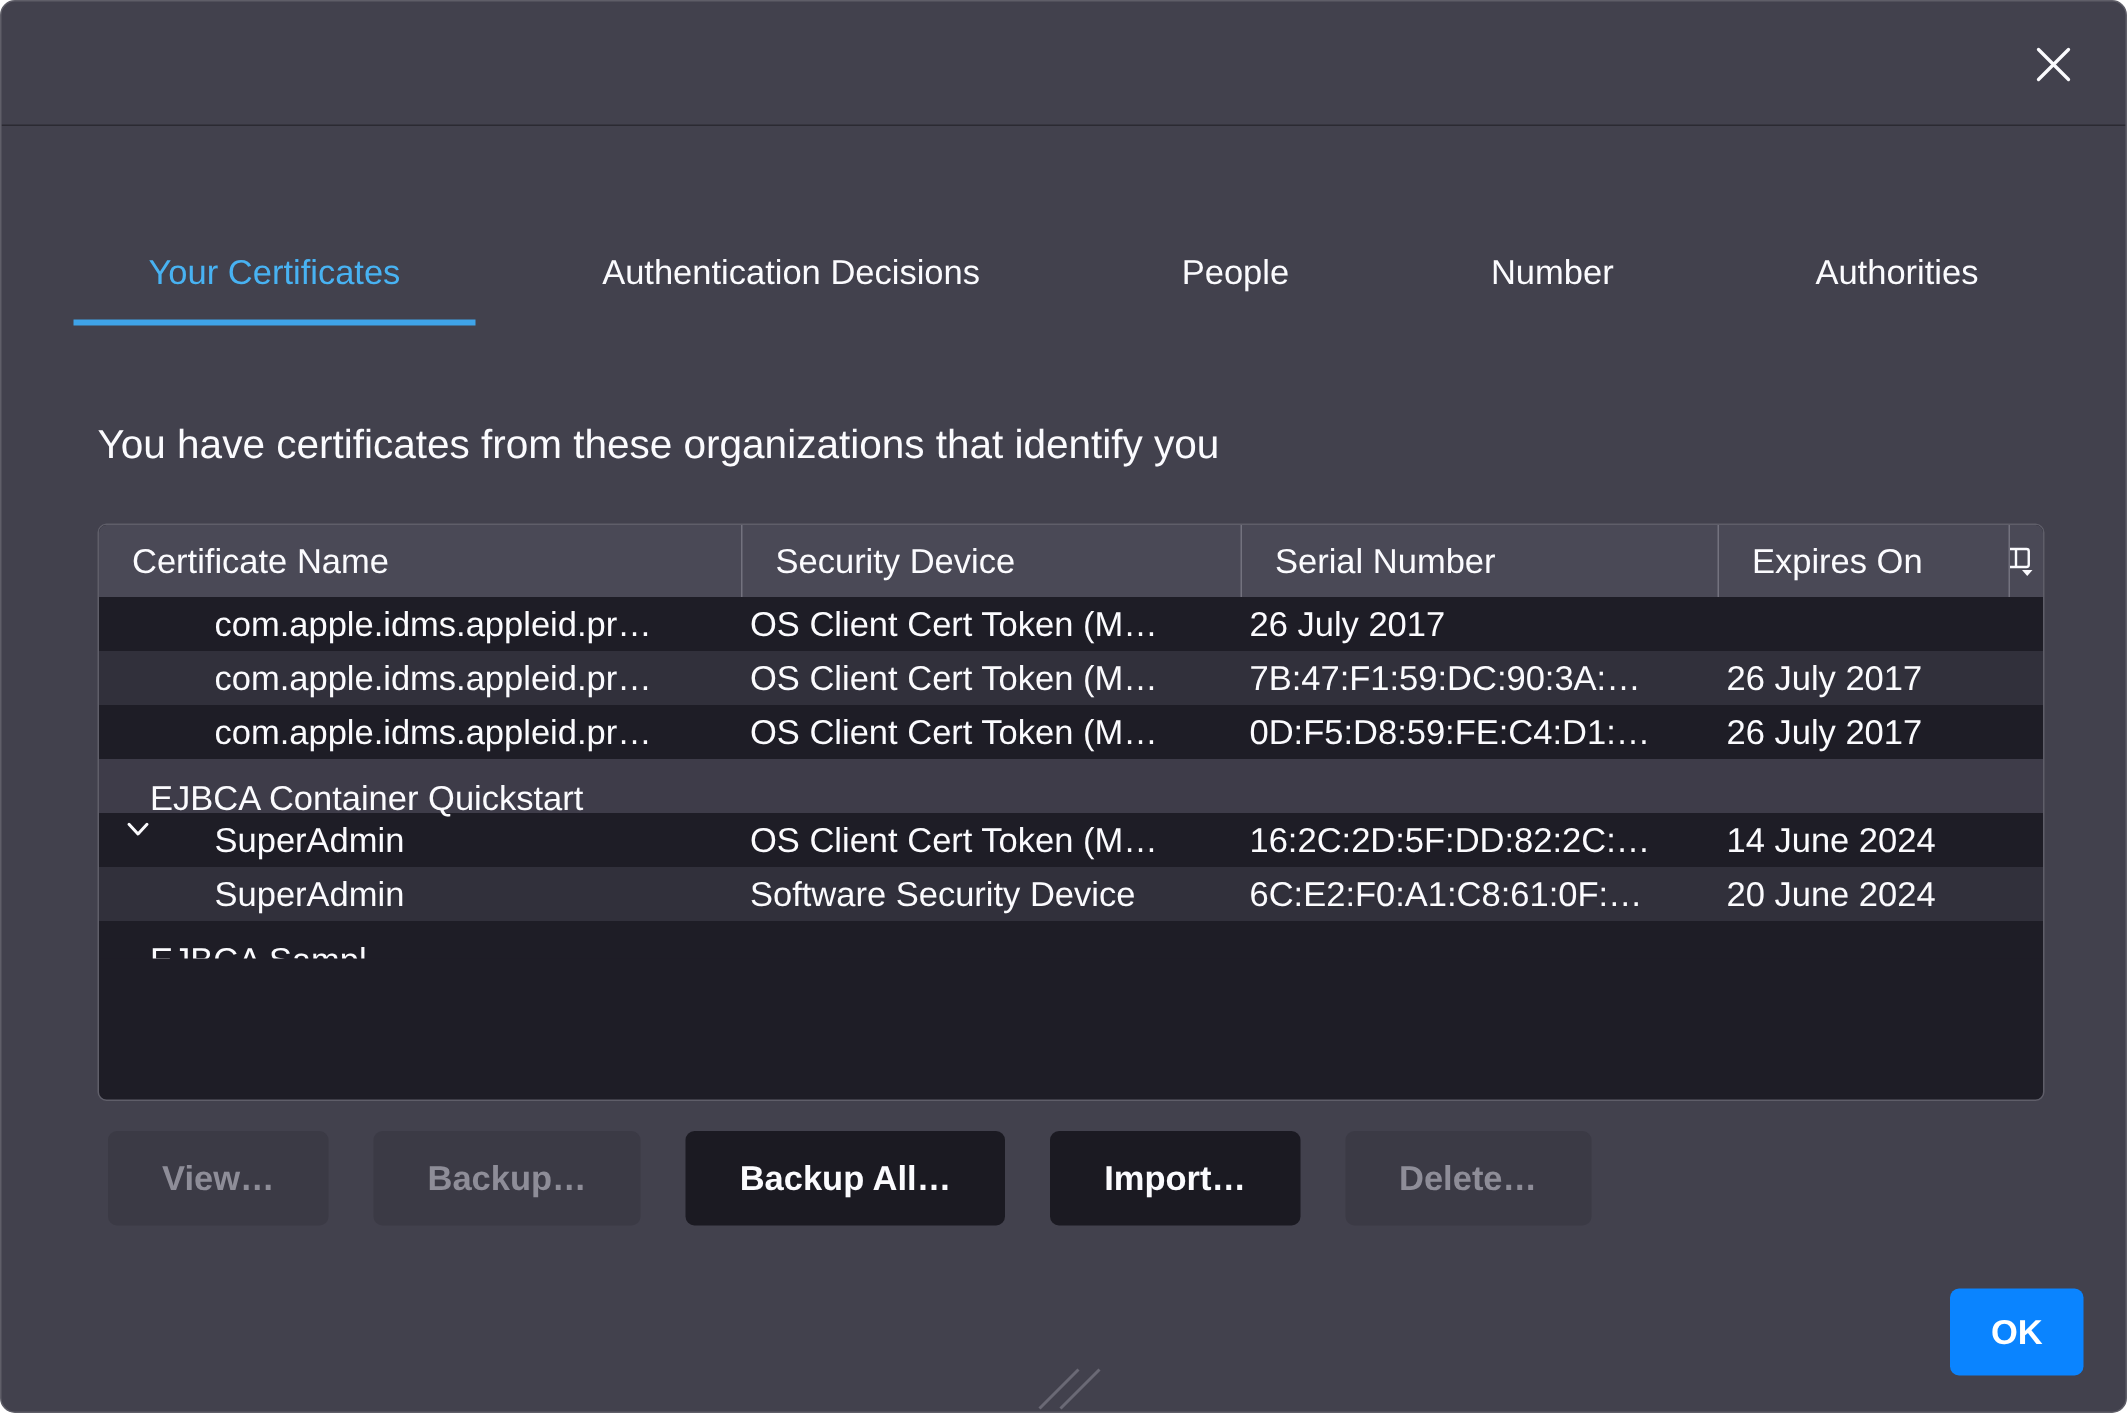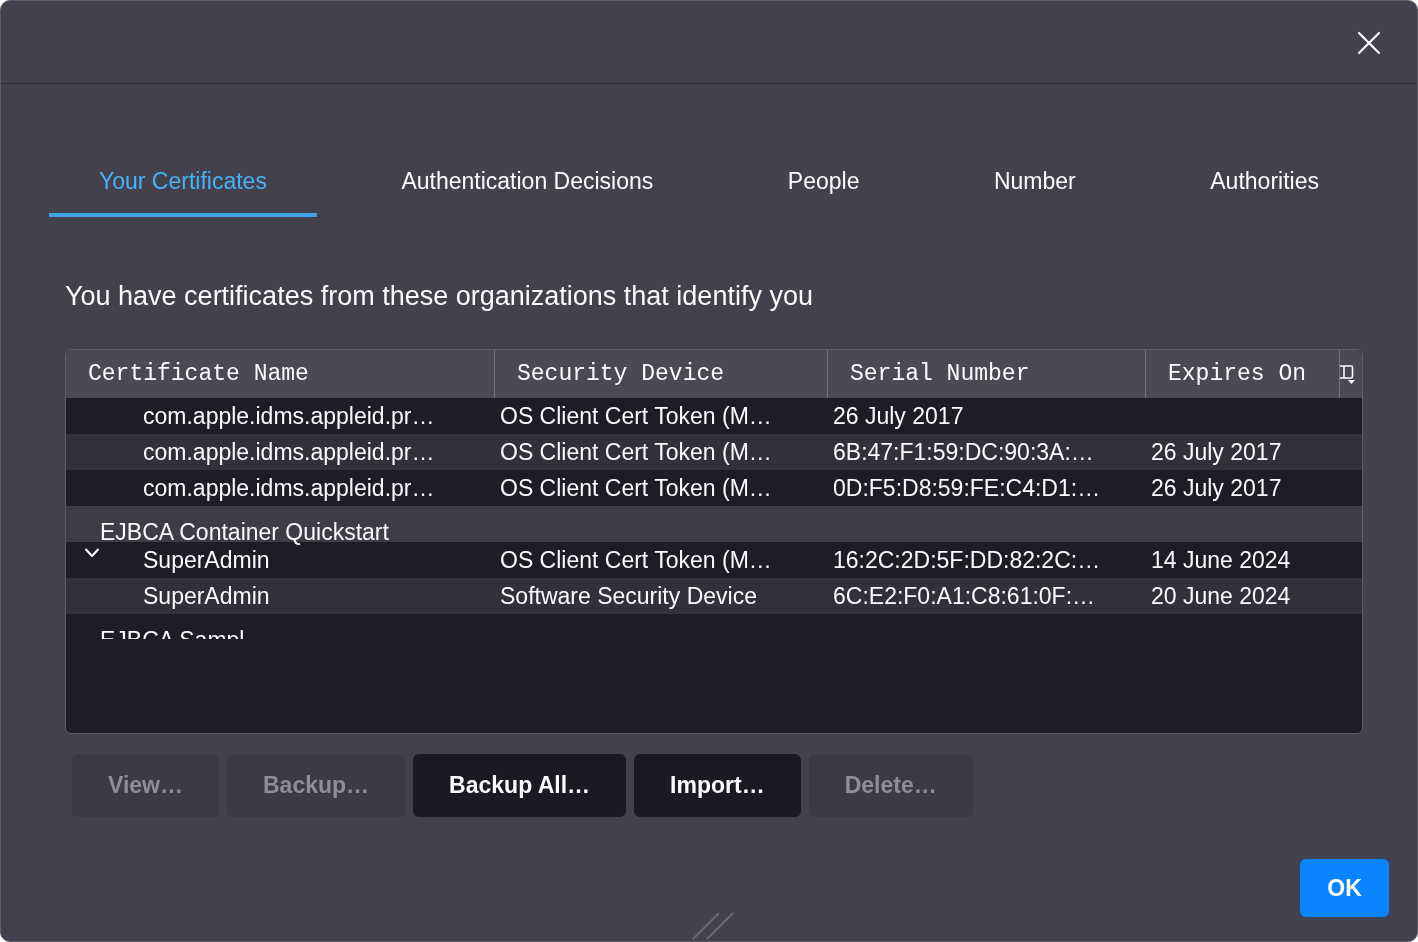--- a/index.html
+++ b/index.html
@@ -44,21 +44,21 @@
     position:absolute;top:348px;left:64px;width:1298px;height:385px;
     box-sizing:border-box;border:1px solid #5f5e69;border-radius:6px;
     overflow:hidden;background:#1e1d26;font-size:23px;
   }
   .thead{
     display:grid;grid-template-columns:var(--cols);
     background:#4a4956;height:48px;align-items:stretch;
   }
   .th{
     display:flex;align-items:center;padding-left:22px;box-sizing:border-box;
-    white-space:nowrap;overflow:hidden;cursor:pointer;font-family:Liberation Mono, monospace;
+    white-space:nowrap;overflow:hidden;cursor:pointer;
   }
   .th + .th{border-left:1px solid #73727e;}
   .th-icon{padding-left:0;justify-content:flex-end;padding-right:4px;}
   .th-icon button{background:transparent;border:none;padding:2px;cursor:pointer;display:flex;}
   .tr{
     display:grid;grid-template-columns:var(--cols);
     height:36px;line-height:52px;align-items:center;
   }
   .td{
     padding-left:6px;white-space:nowrap;overflow:hidden;box-sizing:border-box;
@@ -69,21 +69,21 @@
   .tr.light{background:#3e3c49;}
   .tr.group .group-inner{
     grid-column:1 / -1;display:flex;align-items:flex-end;
     padding-left:18px;white-space:nowrap;
   }
   .tr.group{grid-template-columns:1fr;}
   .chev{flex:0 0 auto;}
   .partial-clip{height:25px;overflow:hidden;}
   
   .actions{
-    position:absolute;top:753px;left:71px;display:flex;gap:8px;
+    position:absolute;top:753px;left:71px;display:flex;gap:30px;
   }
   .btn{
     height:63px;padding:0 36px;border:none;border-radius:6px;
     font-family:inherit;font-size:23px;font-weight:bold;cursor:pointer;
     background:#1b1a22;color:#fbfbfe;white-space:nowrap;
   }
   .btn.disabled{background:#3b3a45;color:#8e8d98;cursor:default;}
   .ok{
     position:absolute;right:28px;bottom:24px;width:89px;height:58px;
     border:none;border-radius:6px;background:#0a84ff;color:#ffffff;
@@ -135,21 +135,21 @@
     <div class="tr dark">
       <div class="td td-name">com.apple.idms.appleid.pr…</div>
       <div class="td">OS Client Cert Token (M…</div>
       <div class="td">26 July 2017</div>
       <div class="td"></div>
     </div>
 
     <div class="tr mid">
       <div class="td td-name">com.apple.idms.appleid.pr…</div>
       <div class="td">OS Client Cert Token (M…</div>
-      <div class="td">6B:47:F1:59:DC:90:3A:…</div>
+      <div class="td">7B:47:F1:59:DC:90:3A:…</div>
       <div class="td">26 July 2017</div>
       <div class="td"></div>
     </div>
 
     <div class="tr dark">
       <div class="td td-name">com.apple.idms.appleid.pr…</div>
       <div class="td">OS Client Cert Token (M…</div>
       <div class="td">0D:F5:D8:59:FE:C4:D1:…</div>
       <div class="td">26 July 2017</div>
       <div class="td"></div>

